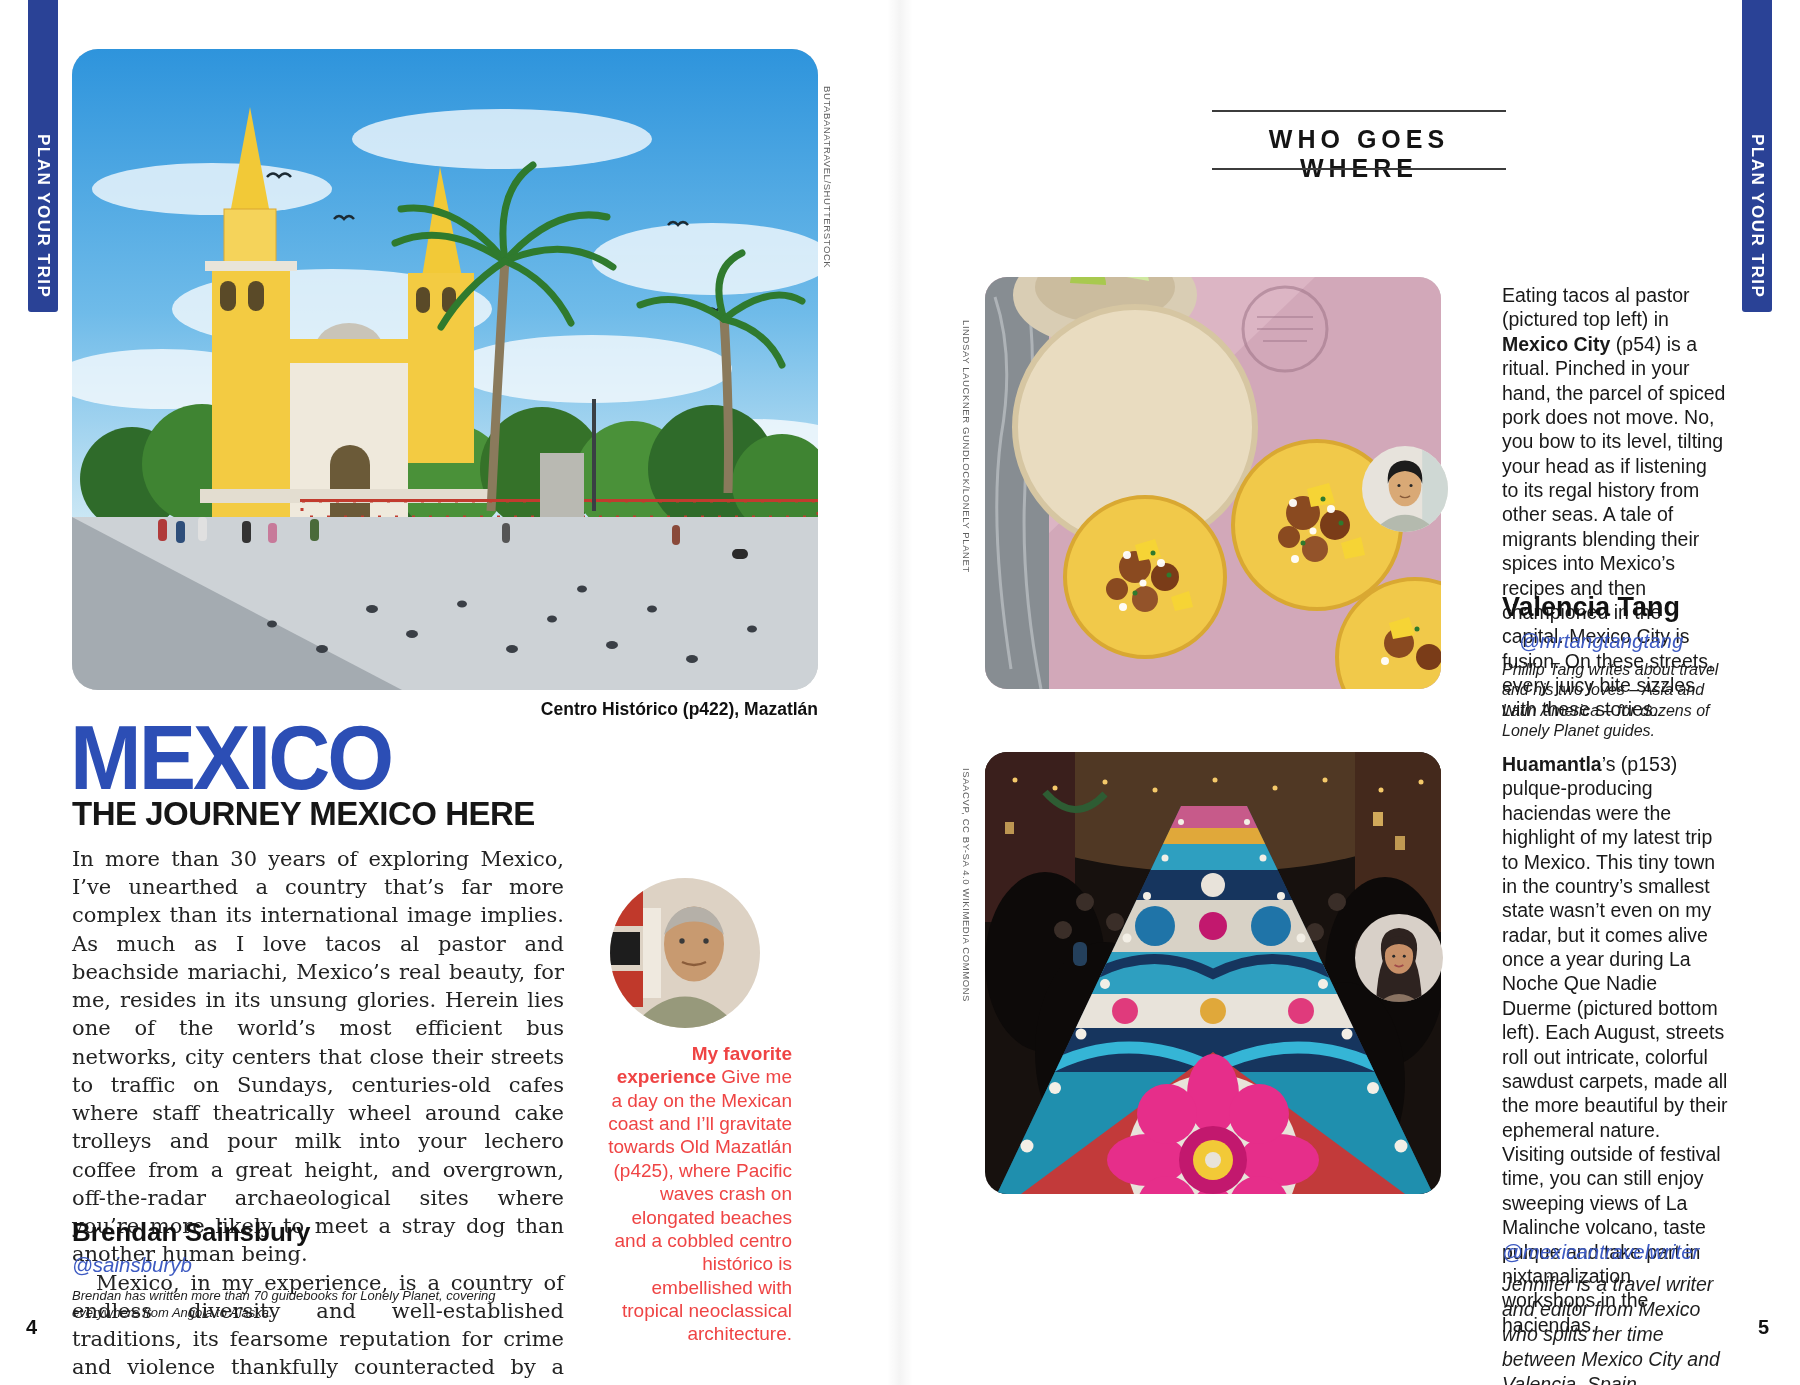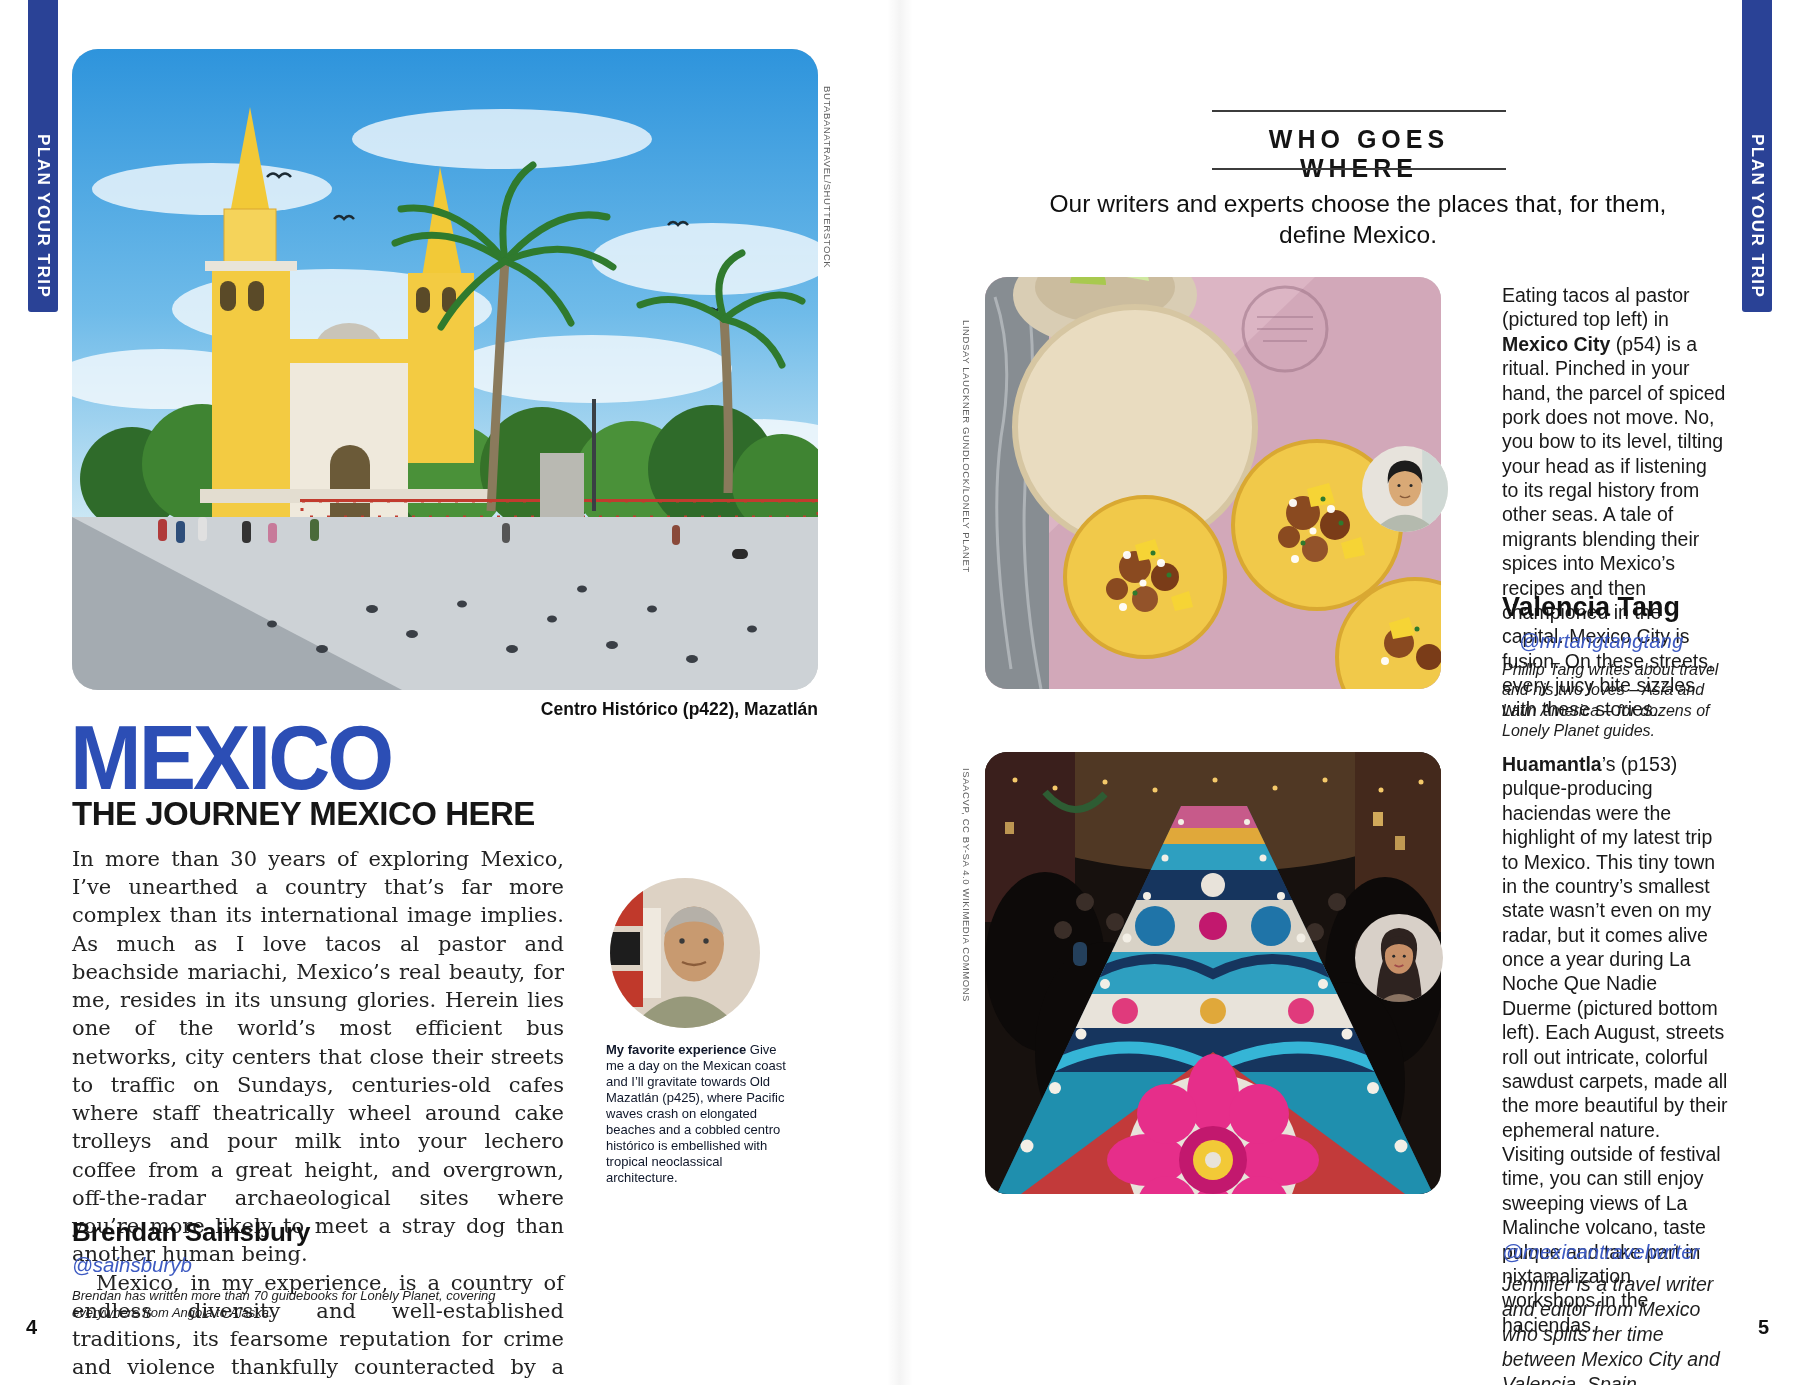--- a/index.html
+++ b/index.html
@@ -32,21 +32,21 @@
   .bodytext p{margin:0;}
   .bodytext p + p{text-indent:24px;}
 
   .author-name{font-size:26px;font-weight:700;color:#121212;line-height:1.12;}
   .author-handle{font-size:20.5px;font-style:italic;color:#3d5ac2;}
   .author-bio{font-size:13px;font-style:italic;color:#1e1e1e;line-height:1.28;}
 
   .avatar{border-radius:50%;overflow:hidden;}
   .avatar svg{display:block;width:100%;height:100%;}
 
-  .favorite{width:186px;text-align:left;font-size:13px;line-height:1.23;color:#0f172a;}
+  .favorite{width:186px;text-align:right;font-size:19px;line-height:1.23;color:#ef4444;}
 
   .wgw-rule{height:2px;background:#3c3c3c;}
   .wgw-title{width:294px;text-align:center;font-size:25px;font-weight:800;letter-spacing:5px;color:#141414;}
   .wgw-intro{width:640px;text-align:center;font-size:24.5px;line-height:1.28;color:#101010;}
 
   .col{width:226px;font-size:19.5px;line-height:1.25;color:#191919;}
   .pagenum{font-size:20px;font-weight:700;color:#111;}
   .fold{width:26px;height:1385px;background:linear-gradient(90deg,rgba(0,0,0,0) 0%,rgba(0,0,0,.045) 50%,rgba(0,0,0,0) 100%);}
 </style>
 </head>
@@ -206,21 +206,20 @@
         <circle cx="64" cy="42" r="1.8" fill="#3a3a3a"></circle>
       <path d="M48 56 q8 4 16 0" stroke="#8a5c3a" stroke-width="1.6" fill="none"></path>
     </svg>
   </div>
 
   <div class="abs favorite" style="left:606px;top:1042px;"><span class="bd">My favorite experience</span><span> Give me a day on the Mexican coast and I’ll gravitate towards Old Mazatlán (p425), where Pacific waves crash on elongated beaches and a cobbled centro histórico is embellished with tropical neoclassical architecture.</span></div>
 
   <div class="abs wgw-rule" style="left:1212px;top:110px;width:294px;"></div>
   <div class="abs wgw-title" style="left:1212px;top:125px;">WHO GOES WHERE</div>
   <div class="abs wgw-rule" style="left:1212px;top:168px;width:294px;"></div>
-  <div class="abs wgw-intro" style="left:1038px;top:188px;">Our writers and experts choose the places that, for them, define Mexico.</div>
 
   <div class="abs photo" style="left:985px;top:277px;width:456px;height:412px;border-radius:22px;">
     <svg viewBox="0 0 456 412" preserveAspectRatio="none">
       <rect width="456" height="412" fill="#d2a8b9"></rect>
       <polygon points="60,0 330,0 60,260" fill="#dcb5c4"></polygon>
       <rect x="0" y="0" width="64" height="412" fill="#878d92"></rect>
       <g stroke="#c8cdd1" stroke-width="3" opacity=".6">
         <path d="M10 20 q20 60 6 140 q-12 90 10 232" fill="none"></path>
         <path d="M40 0 q14 80 2 180 q-10 110 14 232" fill="none"></path>
       </g>

